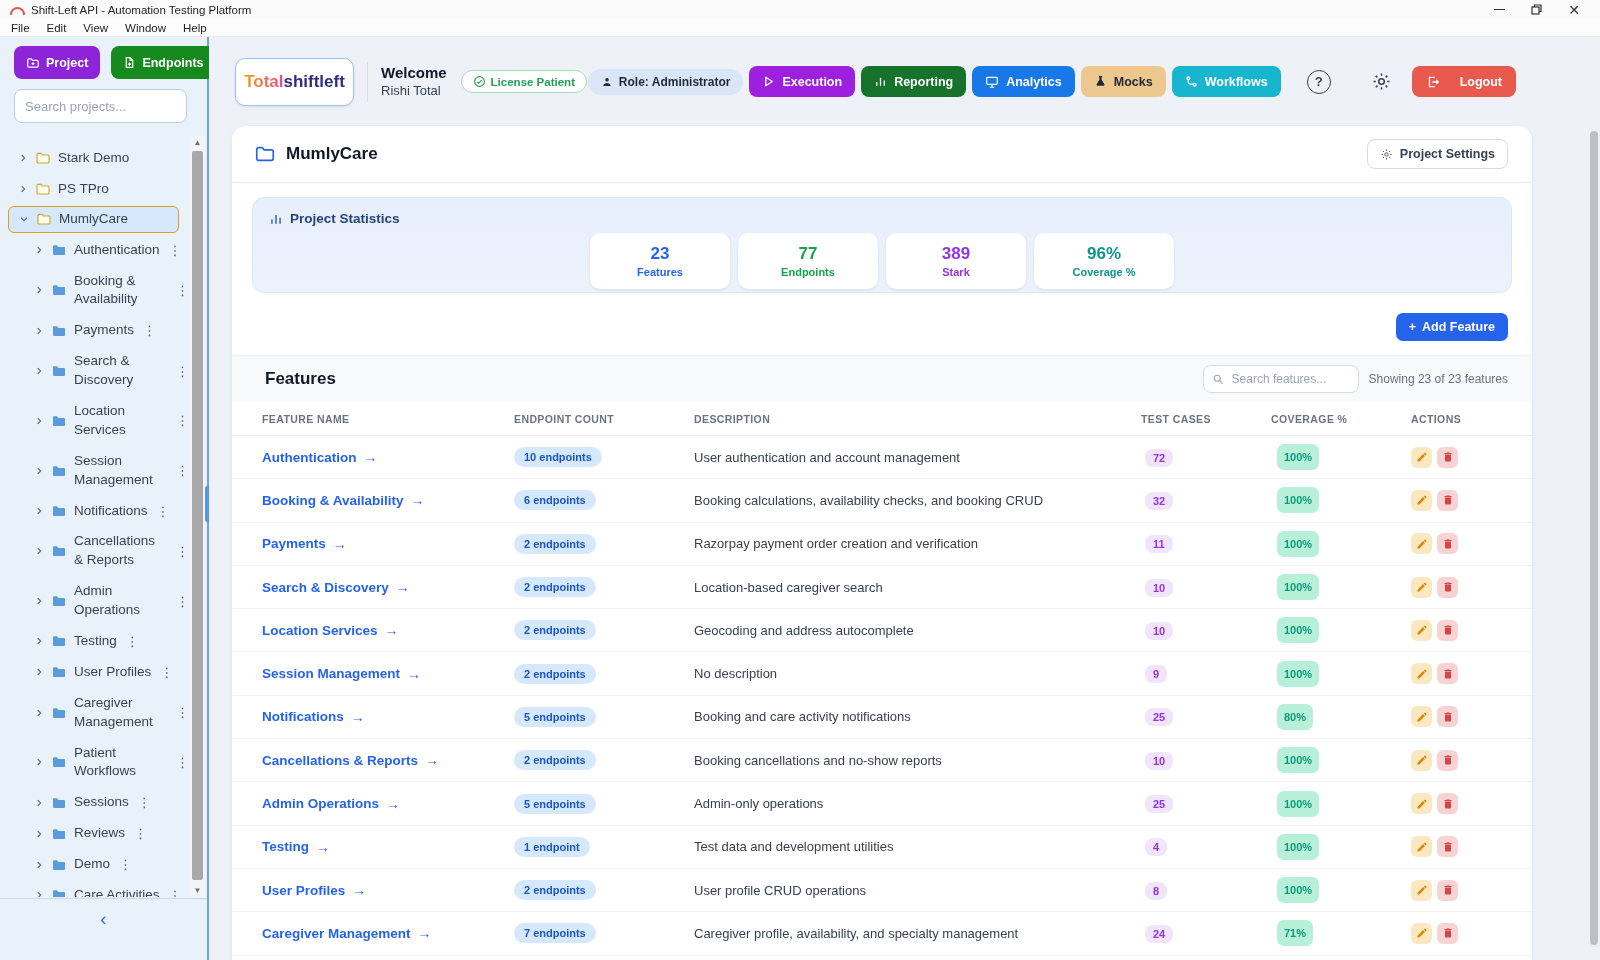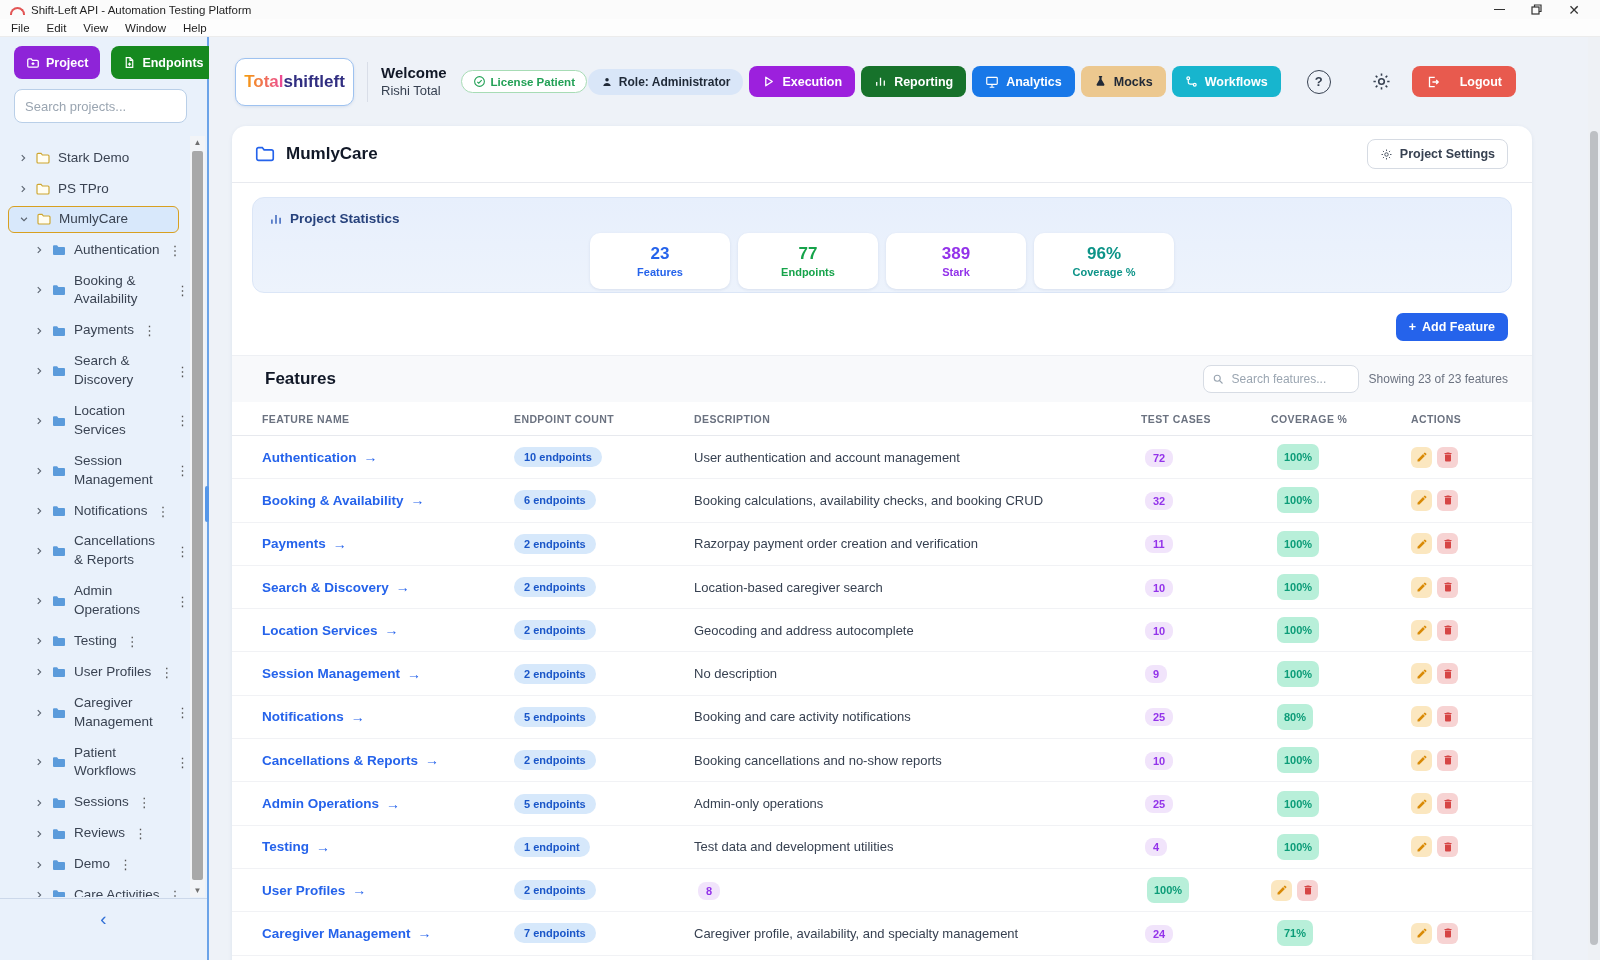--- a/index.html
+++ b/index.html
@@ -845,20 +845,21 @@
                   </svg>
                 </button>
               </span>
             </div>
             <div class="trow">
               <span class="flink">
                 <span>User Profiles</span>
                 <span class="arrow">→</span>
               </span>
               <span><span class="pill-ep">2 endpoints</span></span>
+              <span class="desc">User profile CRUD operations</span>
               <span><span class="pill-tc">8</span></span>
               <span><span class="pill-cov">100%</span></span>
               <span class="acts">
                 <button class="abtn edit">
                   <svg width="12" height="12" viewBox="0 0 24 24" fill="currentColor">
                     <path d="M3 17.25V21h3.75L17.8 9.94l-3.75-3.75L3 17.25zM20.7 7.04a1 1 0 0 0 0-1.41l-2.34-2.34a1 1 0 0 0-1.41 0l-1.83 1.83 3.75 3.75 1.83-1.83z"></path>
                   </svg>
                 </button>
                 <button class="abtn del">
                   <svg width="12" height="12" viewBox="0 0 24 24" fill="currentColor">

